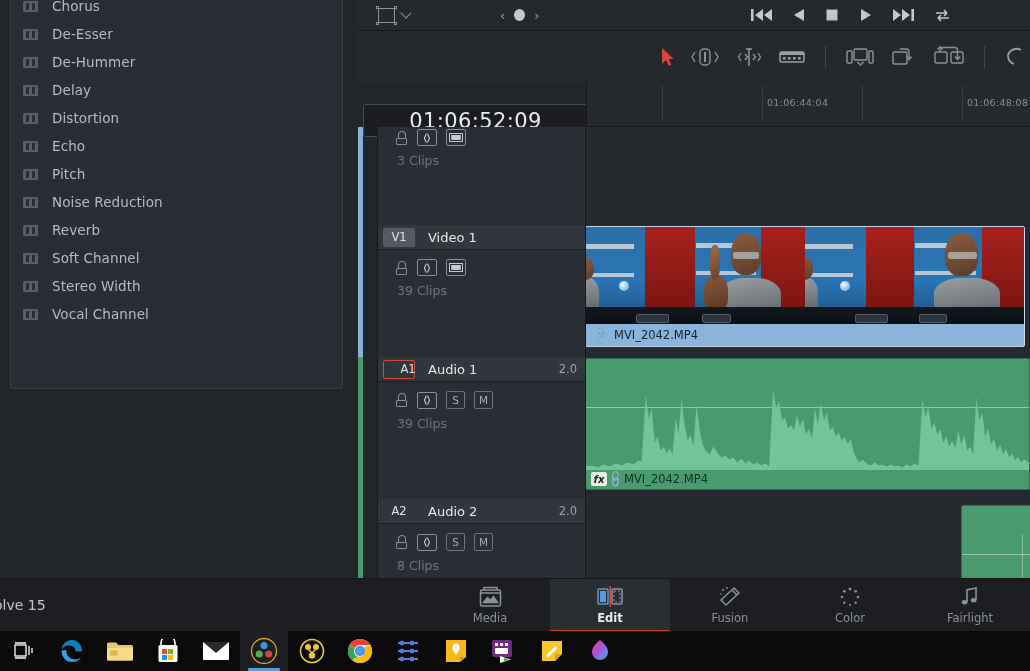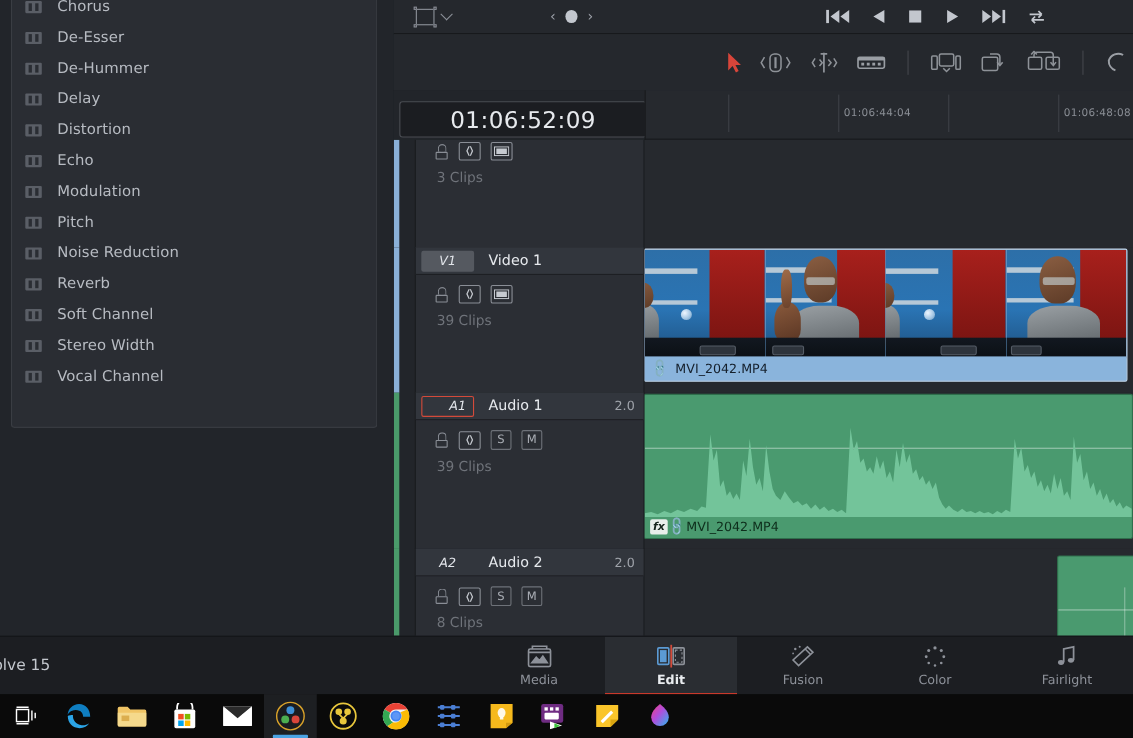--- a/index.html
+++ b/index.html
@@ -94,21 +94,21 @@
   }
   #edit-toolbar .tools { display:flex; align-items:center; gap:15px; padding-right:4px;}
   .vsep { width:1px; height:22px; background:#44474d; margin:0 4px; }
 
   
   #tc-row {
     position:absolute; left:0; top:82px; width:672px; height:45px;
     background:#22252a;
   }
   #timecode-box {
-    position:absolute; left:5px; top:10px; width:225px; height:33px;
+    position:absolute; left:5px; top:22px; width:225px; height:33px;
     background:#1b1d21; border:1px solid #4a4d53; border-radius:3px;
     display:flex; align-items:center; justify-content:center;
   }
   #timecode-box span {
     color:#e7eaee; font-size:21px; letter-spacing:0.4px;
     font-family:"DejaVu Sans", sans-serif;
   }
   #ruler {
     position:absolute; left:228px; top:0; width:444px; height:45px;
     background:#26292e; border-left:1px solid #17191c;
@@ -136,23 +136,23 @@
     position:absolute; left:19px; top:0; width:209px; height:100%;
     background:#2b2e34; border-left:1px solid #17191c;
     border-right:1px solid #17191c;
   }
   .hdr-title {
     display:flex; align-items:center; height:25px;
     background:#32363d; border-bottom:1px solid #1d1f23;
     padding-left:5px;
   }
   .tbadge {
-    width:48px; height:19px; background:#555960; border-radius:2px;
+    width:32px; height:19px; background:#555960; border-radius:2px;
     color:#e2e5ea; font-size:11.5px;
-    display:flex; align-items:center; justify-content:center;font-style:italic;
+    display:flex; align-items:center; justify-content:center;
   }
   .tbadge.sel { background:transparent; border:1.5px solid #d44a3a; color:#e2e5ea;padding-left:18px; }
   .tbadge.plain { background:transparent; color:#e2e5ea; }
   .tname { color:#e6e9ed; font-size:13px; margin-left:13px; }
   .tchan { color:#9fa3aa; font-size:11.5px; margin-left:auto; margin-right:8px; }
 
   .hdr-ctl { display:flex; align-items:center; gap:9px; padding:9px 0 0 18px; }
   .sqbtn {
     width:20px; height:17px; border:1.2px solid #8a8e96; border-radius:2px;
     display:flex; align-items:center; justify-content:center;
@@ -292,24 +292,20 @@
           <div class="eff-icon"></div>
           <div class="eff-label">Delay</div>
         </div>
         <div class="eff-row">
           <div class="eff-icon"></div>
           <div class="eff-label">Distortion</div>
         </div>
         <div class="eff-row">
           <div class="eff-icon"></div>
           <div class="eff-label">Echo</div>
-        </div>
-        <div class="eff-row">
-          <div class="eff-icon"></div>
-          <div class="eff-label">Modulation</div>
         </div>
         <div class="eff-row">
           <div class="eff-icon"></div>
           <div class="eff-label">Pitch</div>
         </div>
         <div class="eff-row">
           <div class="eff-icon"></div>
           <div class="eff-label">Noise Reduction</div>
         </div>
         <div class="eff-row">

